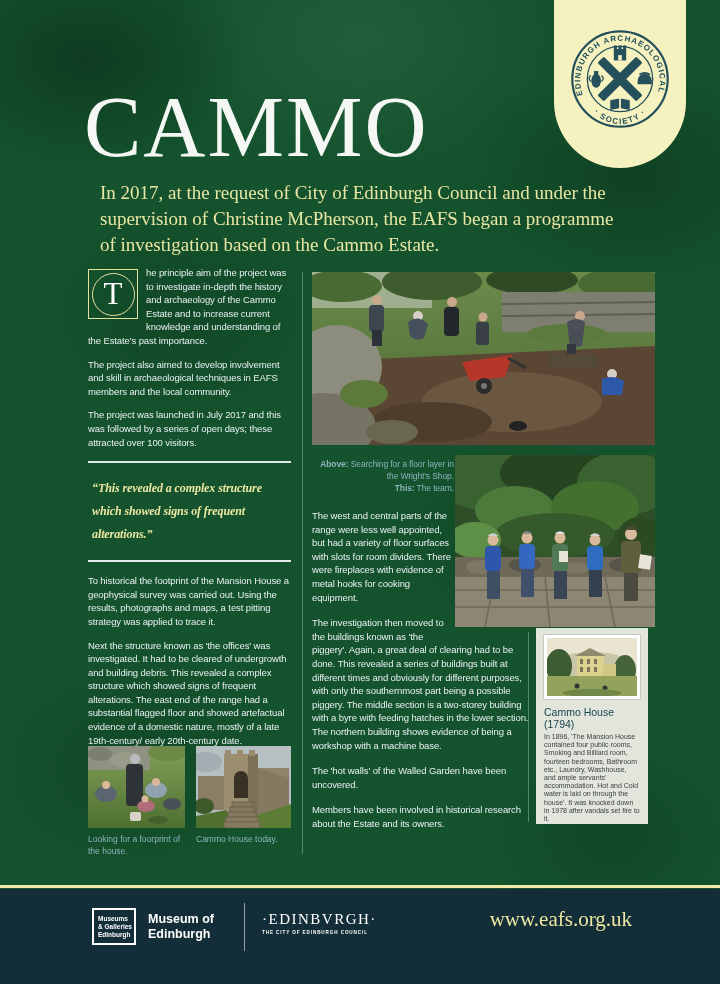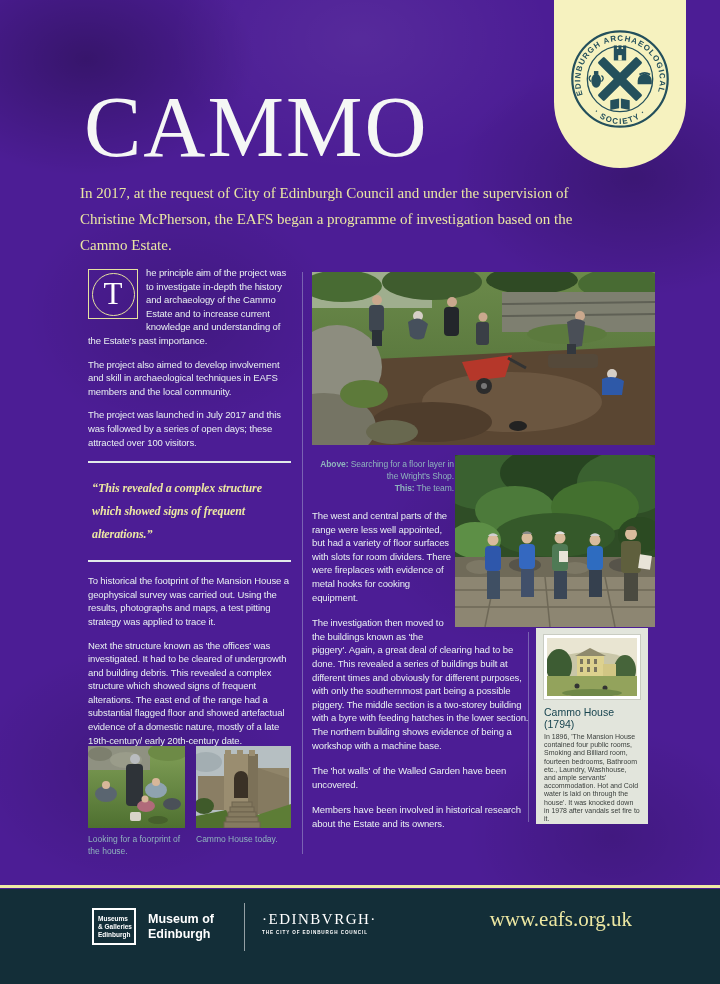--- a/index.html
+++ b/index.html
@@ -1,32 +1,32 @@
 <!DOCTYPE html>
 <html><head>
 <meta charset="utf-8">
 <style>
   html,body{margin:0;padding:0;background:#0e2229;}
   .page{position:relative;width:720px;height:984px;overflow:hidden;
-        background:#4c1d95;font-family:"Liberation Sans",sans-serif;}
+        background:#14532d;font-family:"Liberation Sans",sans-serif;}
   .page::before{content:"";position:absolute;inset:0;pointer-events:none;
     background:
       radial-gradient(260px 180px at 12% 6%, rgba(0,0,0,.28), transparent 65%),
       radial-gradient(320px 220px at 50% 4%, rgba(255,255,255,.06), transparent 60%),
       radial-gradient(300px 200px at 88% 18%, rgba(0,0,0,.22), transparent 60%),
       radial-gradient(260px 200px at 25% 32%, rgba(0,0,0,.14), transparent 60%),
       radial-gradient(240px 180px at 72% 55%, rgba(0,0,0,.12), transparent 60%),
       radial-gradient(260px 200px at 18% 78%, rgba(0,0,0,.14), transparent 60%),
       radial-gradient(240px 180px at 85% 85%, rgba(0,0,0,.14), transparent 60%);}
   .abs{position:absolute;}
   .serif{font-family:"Liberation Serif","DejaVu Serif",serif;}
 
   .title{left:84px;top:84px;font-size:86px;line-height:1;color:#f5f7f5;
          font-weight:500;letter-spacing:2px;}
-  .intro{left:80px;top:180px;width:528px;font-size:15px;line-height:26px;
+  .intro{left:100px;top:180px;width:528px;font-size:19px;line-height:26px;
          color:#e9e6a3;font-weight:500;}
 
   .ribbon{left:554px;top:0;width:132px;height:168px;background:#f6f2bf;
           border-radius:0 0 66px 66px;}
   .seal{position:absolute;left:13px;top:26px;}
 
   .body-txt{font-size:9.5px;line-height:13.6px;color:#e8f0f1;letter-spacing:-.1px;}
   .leftcol{left:88px;top:266px;width:203px;}
   .leftcol p{margin:0 0 10px 0;}
   .dropbox{float:left;width:48px;height:48px;border:1px solid #e5e2a0;

